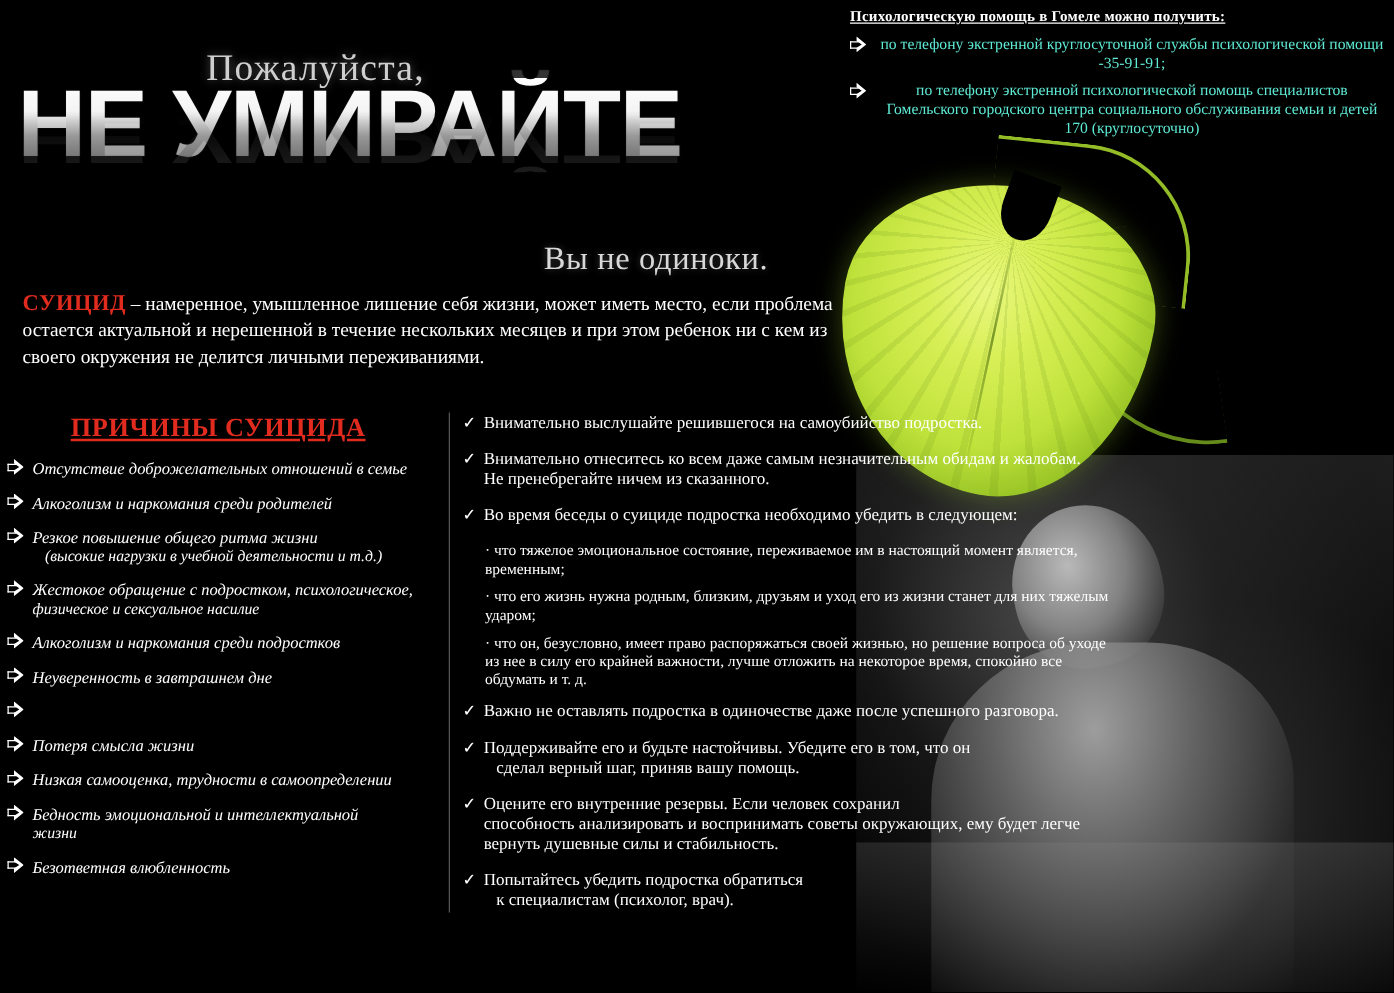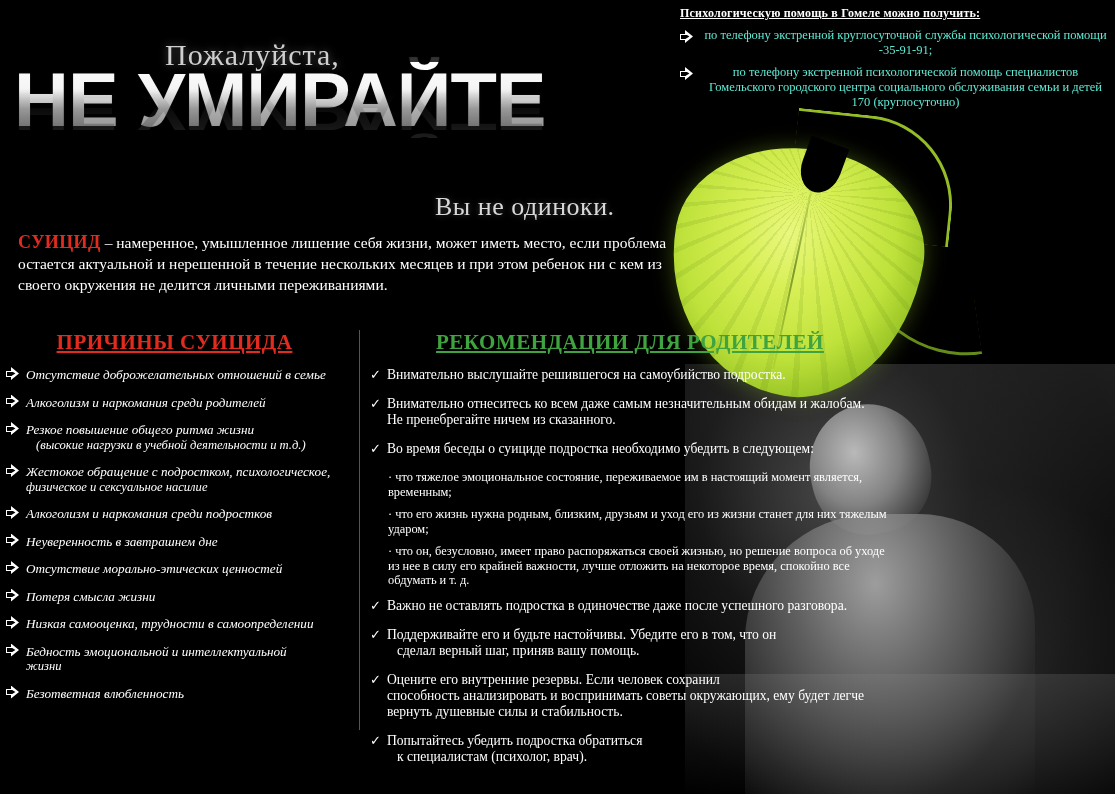--- a/index.html
+++ b/index.html
@@ -444,23 +444,20 @@
 
     <div class="cause">
       <span><span class="arrow-glyph"></span></span>
       <span>
         <span>Неуверенность в завтрашнем дне</span>
       </span>
     </div>
 
     <div class="cause">
       <span><span class="arrow-glyph"></span></span>
-      <span>
-        <span>Отсутствие морально-этических ценностей</span>
-      </span>
     </div>
 
     <div class="cause">
       <span><span class="arrow-glyph"></span></span>
       <span>
         <span>Потеря смысла жизни</span>
       </span>
     </div>
 
     <div class="cause">
@@ -480,21 +477,20 @@
 
     <div class="cause">
       <span><span class="arrow-glyph"></span></span>
       <span>
         <span>Безответная влюбленность</span>
       </span>
     </div>
   </div>
 
   <div class="col-right">
-    <div class="h2-green">РЕКОМЕНДАЦИИ ДЛЯ РОДИТЕЛЕЙ</div>
 
     <div class="rec">
       <span class="check">✓</span>
       <span>
         <span>Внимательно выслушайте решившегося на самоубийство подростка.</span>
       </span>
     </div>
 
     <div class="rec">
       <span class="check">✓</span>

